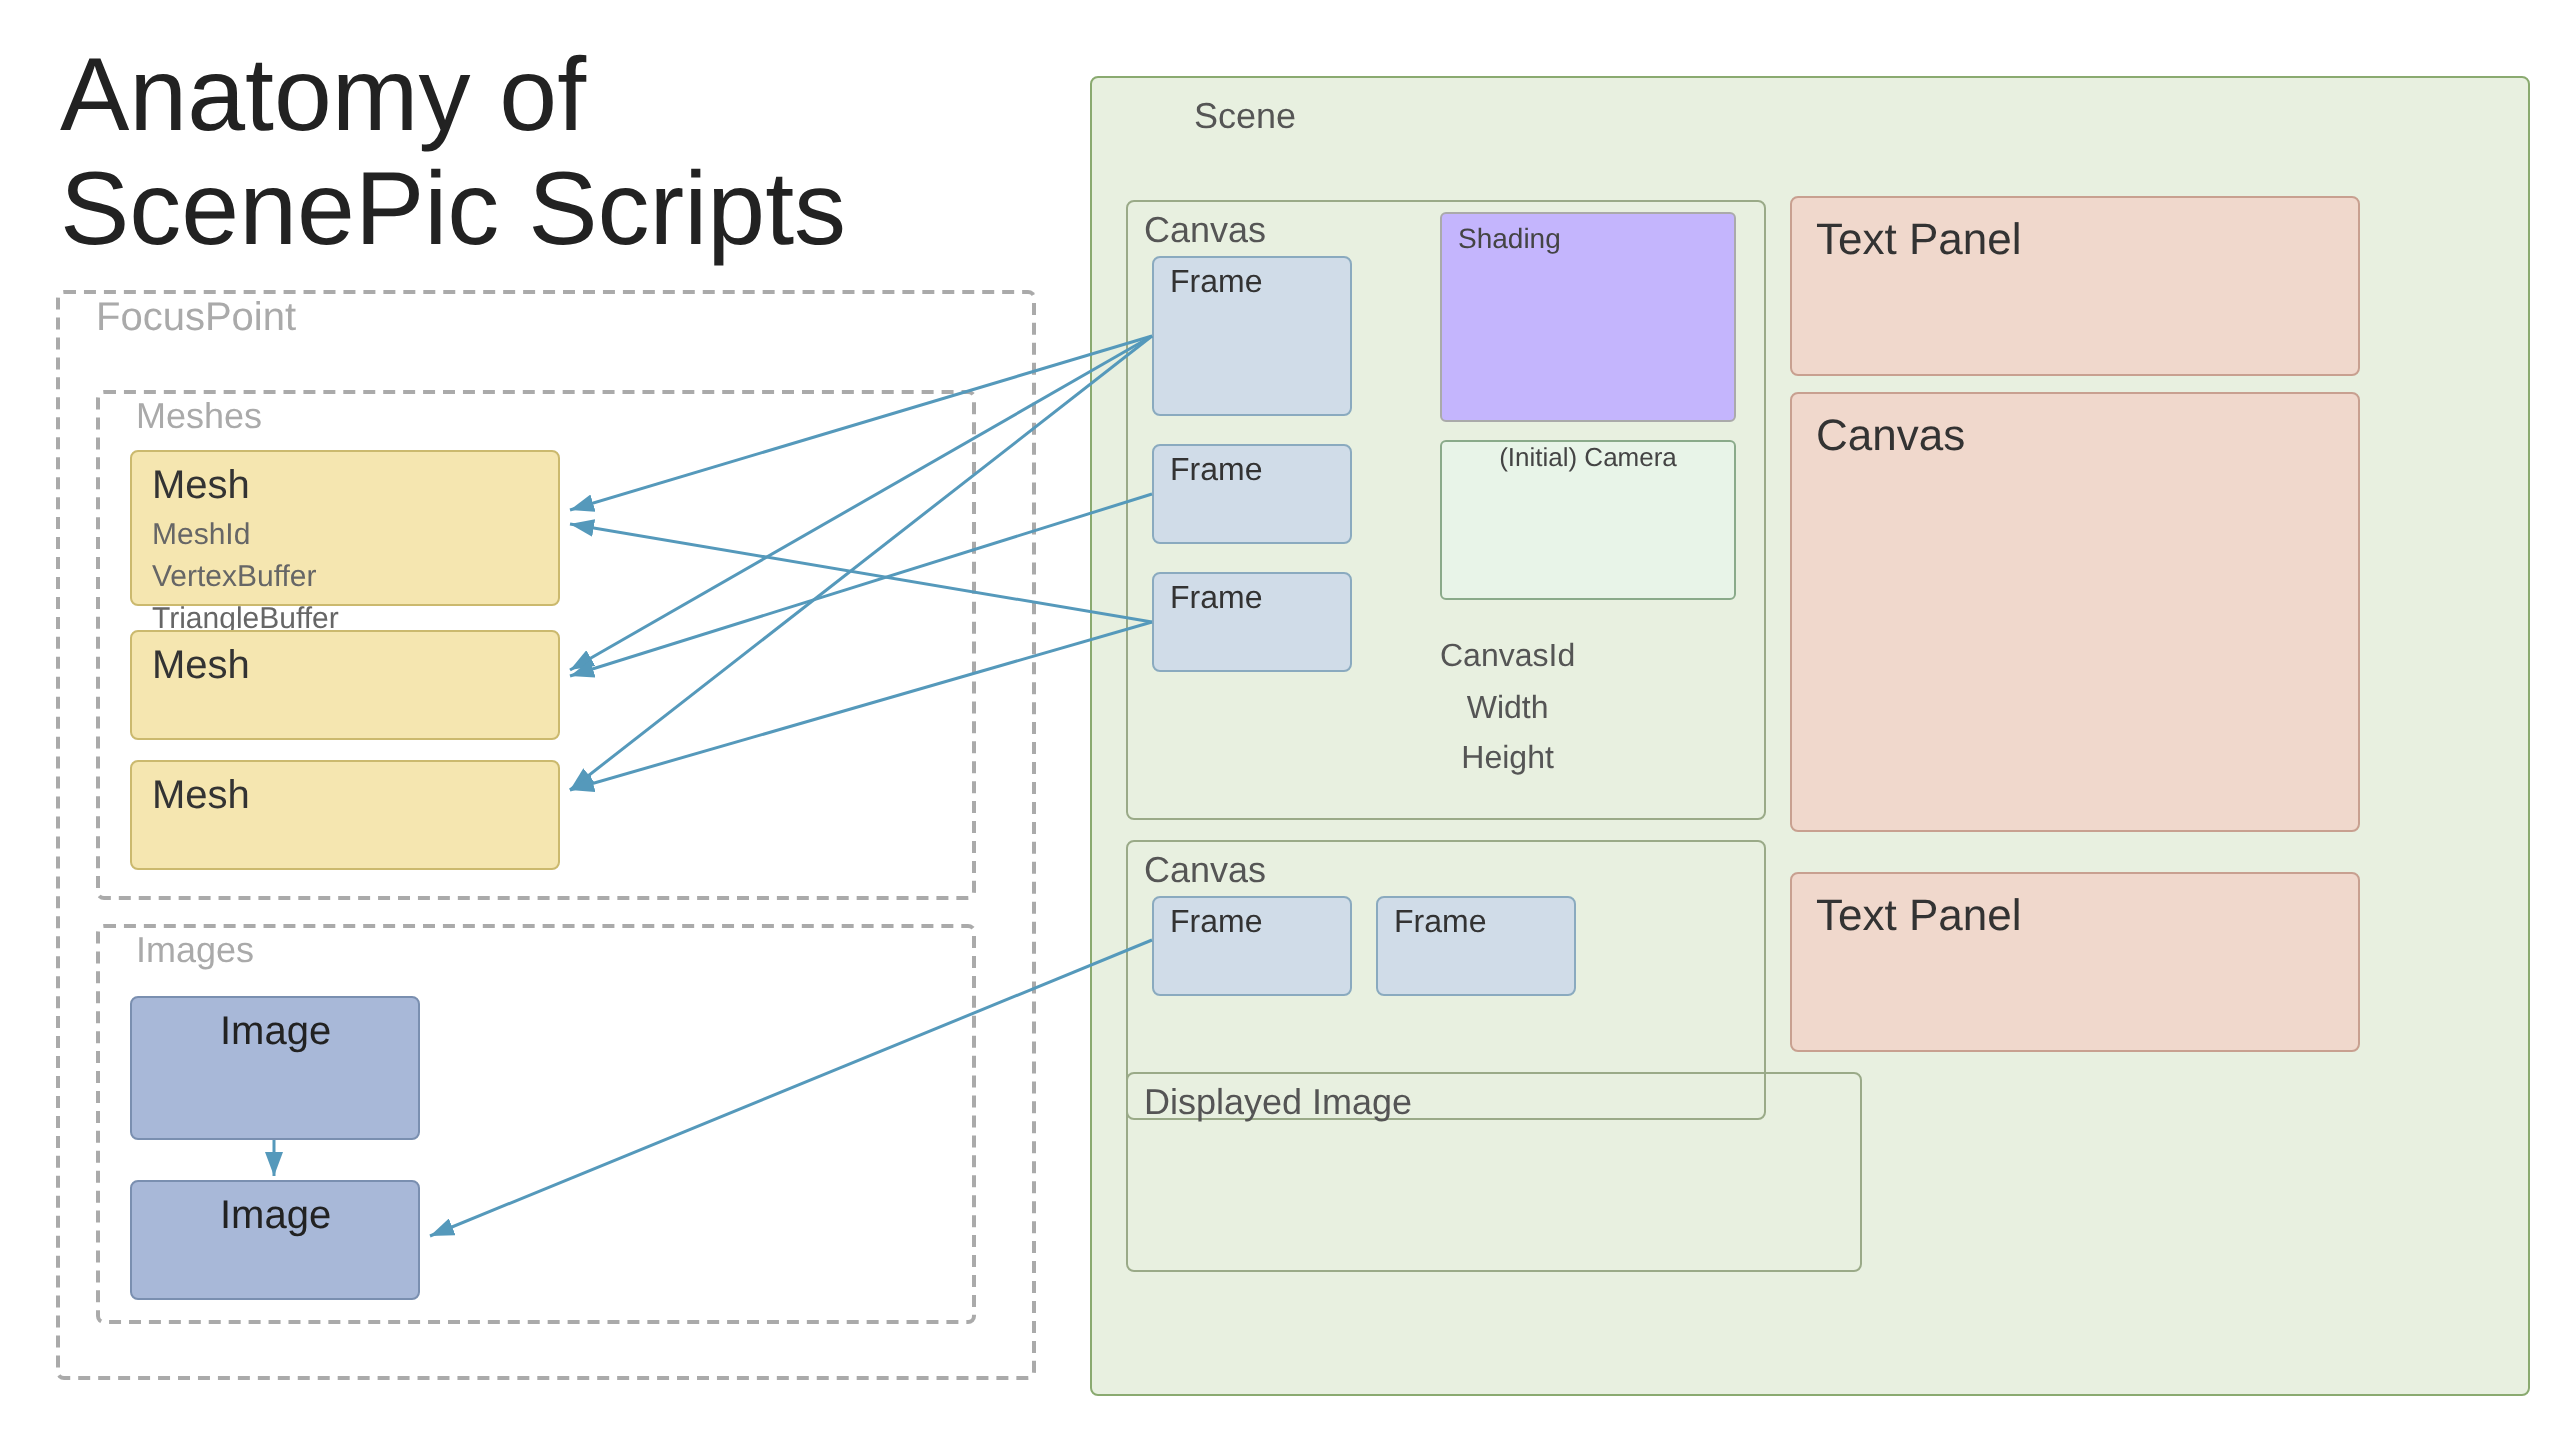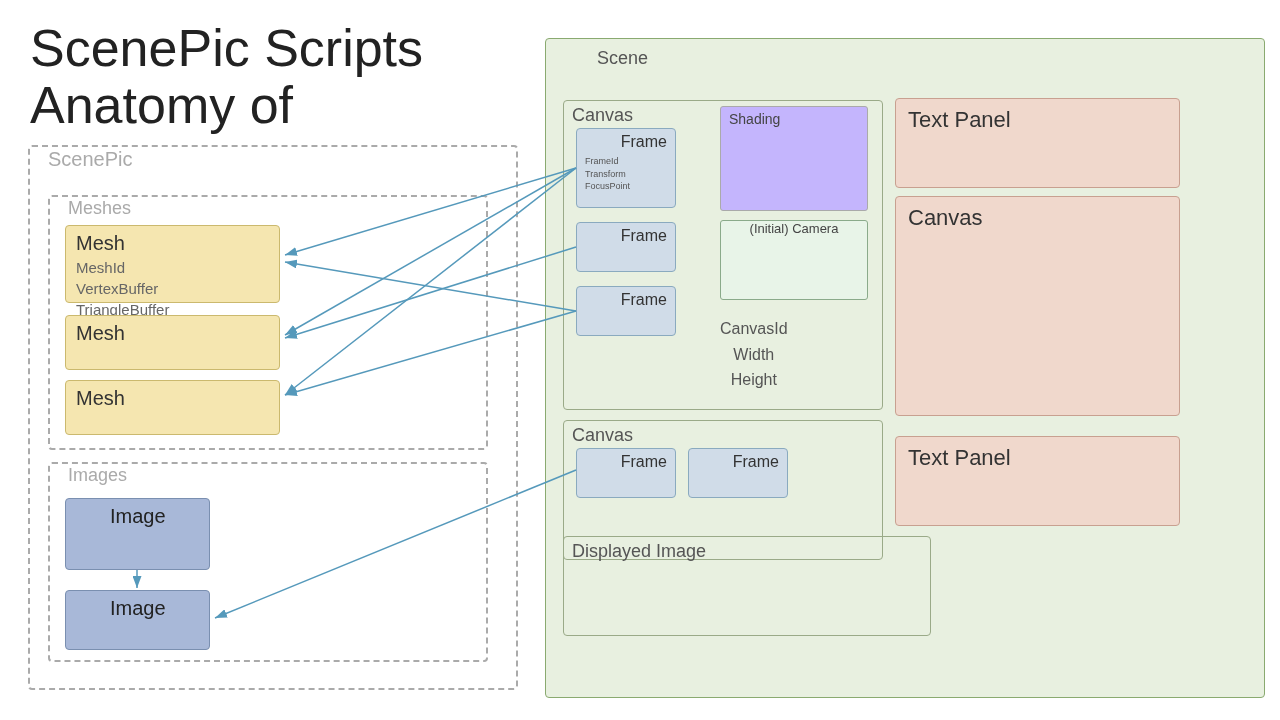--- a/index.html
+++ b/index.html
@@ -163,21 +163,20 @@
     .frame-box {
       position: absolute;
       background: #d0dce8;
       border: 1.5px solid #8aaabf;
       border-radius: 4px;
     }
     .frame-title {
       font-size: 16px;
       color: #333;
       padding: 4px 8px;
-      text-align: right;
     }
     .frame-props {
       font-size: 9px;
       color: #555;
       padding: 0 8px 4px 8px;
       line-height: 1.4;
     }
 
     
     .frame1 { left: 576px; top: 128px; width: 100px; height: 80px; }
@@ -284,26 +283,26 @@
       top: 0;
       width: 1280px;
       height: 720px;
       pointer-events: none;
     }
   </style>
 </head>
 <body>
 
 <div class="main-title">
+  <div>Anatomy of</div>
   <div>ScenePic Scripts</div>
-  <div>Anatomy of</div>
 </div>
 
 <div class="resources-box"></div>
-<div class="resources-label">ScenePic</div>
+<div class="resources-label">FocusPoint</div>
 
 <div class="meshes-box"></div>
 <div class="meshes-label">Meshes</div>
 
 <div class="mesh-item mesh1">
   <div class="mesh-title">Mesh</div>
   <div class="mesh-props">MeshId<br>VertexBuffer<br>TriangleBuffer<br>LineBuffer<br>TextureId</div>
 </div>
 
 <div class="mesh-item mesh2">
@@ -327,21 +326,20 @@
 
 <div class="scene-box"></div>
 <div class="scene-label">Scene</div>
 
 <div class="canvas-box canvas1">
   <div class="canvas-label">Canvas</div>
 </div>
 
 <div class="frame-box frame1">
   <div class="frame-title">Frame</div>
-  <div class="frame-props">FrameId<br>Transform<br>FocusPoint</div>
 </div>
 
 <div class="frame-box frame2">
   <div class="frame-title">Frame</div>
 </div>
 
 <div class="frame-box frame3">
   <div class="frame-title">Frame</div>
 </div>
 

